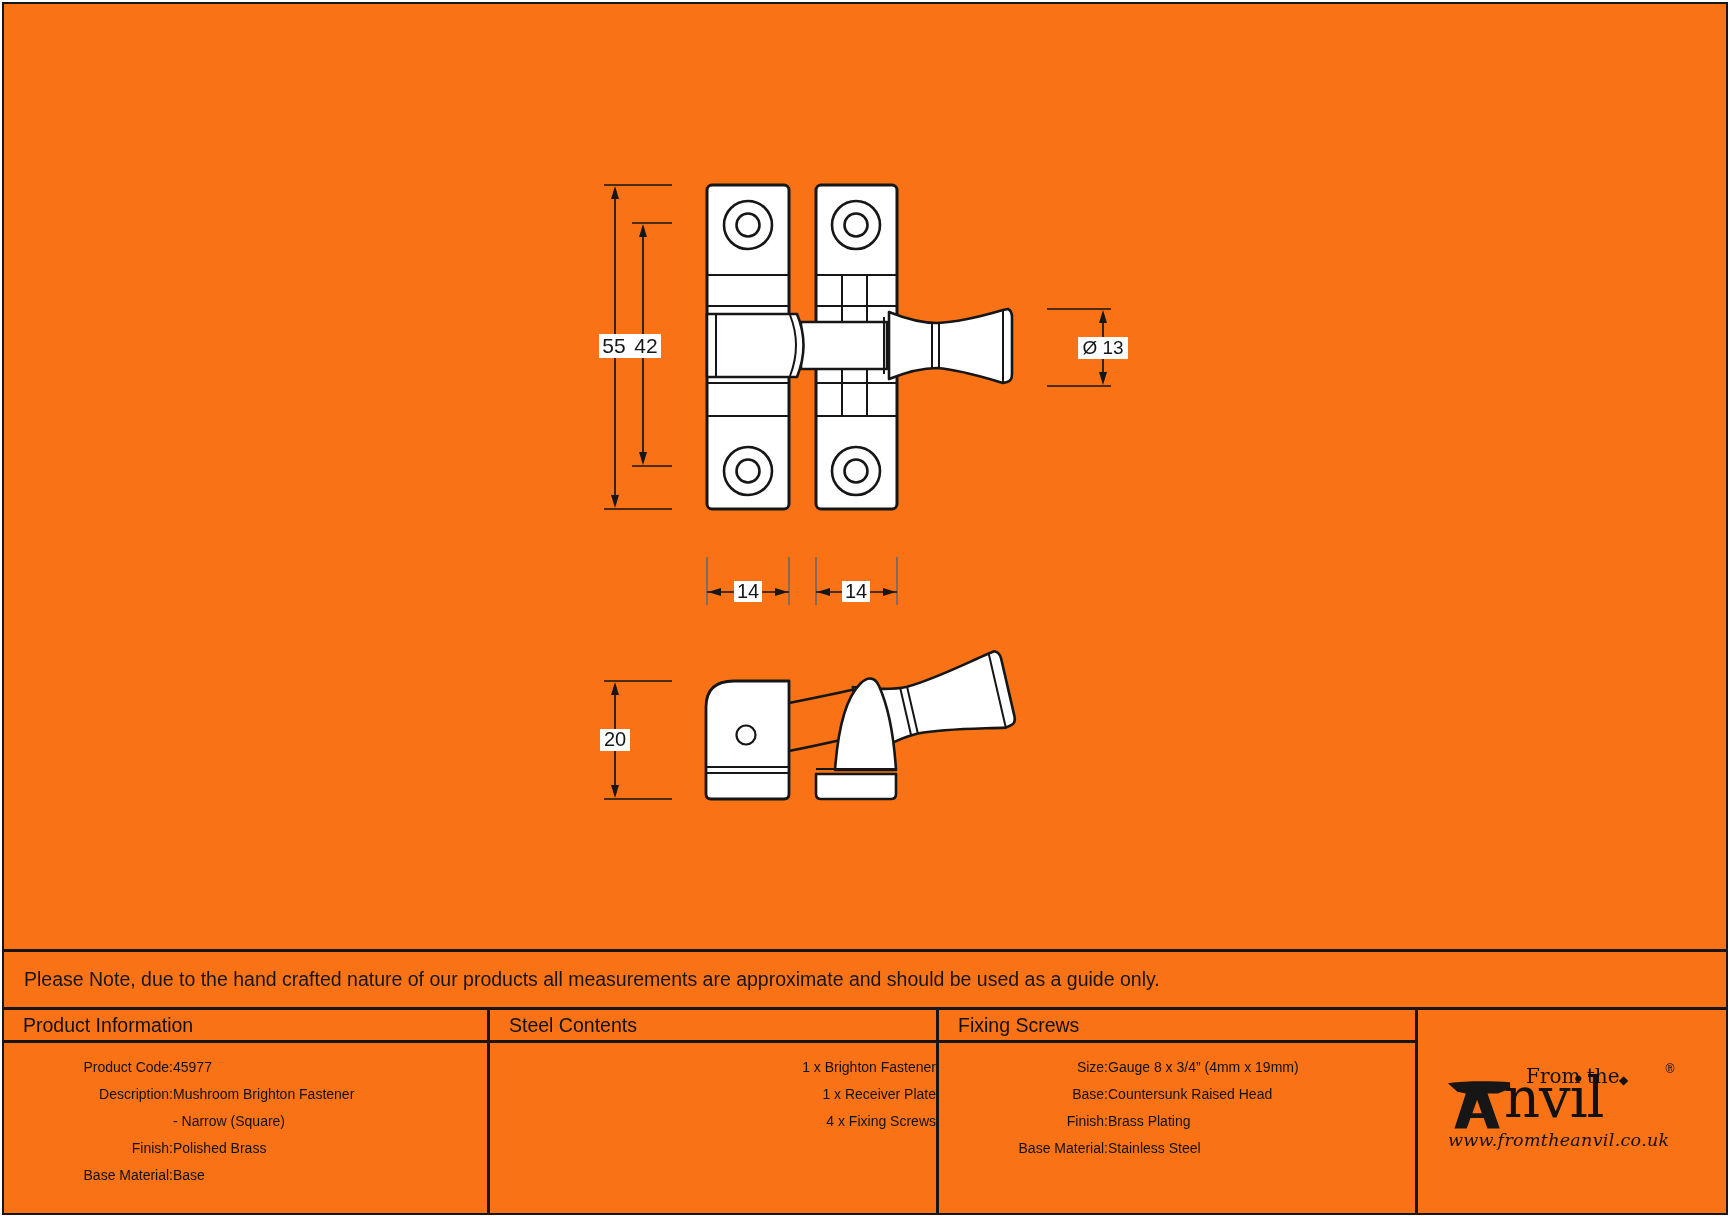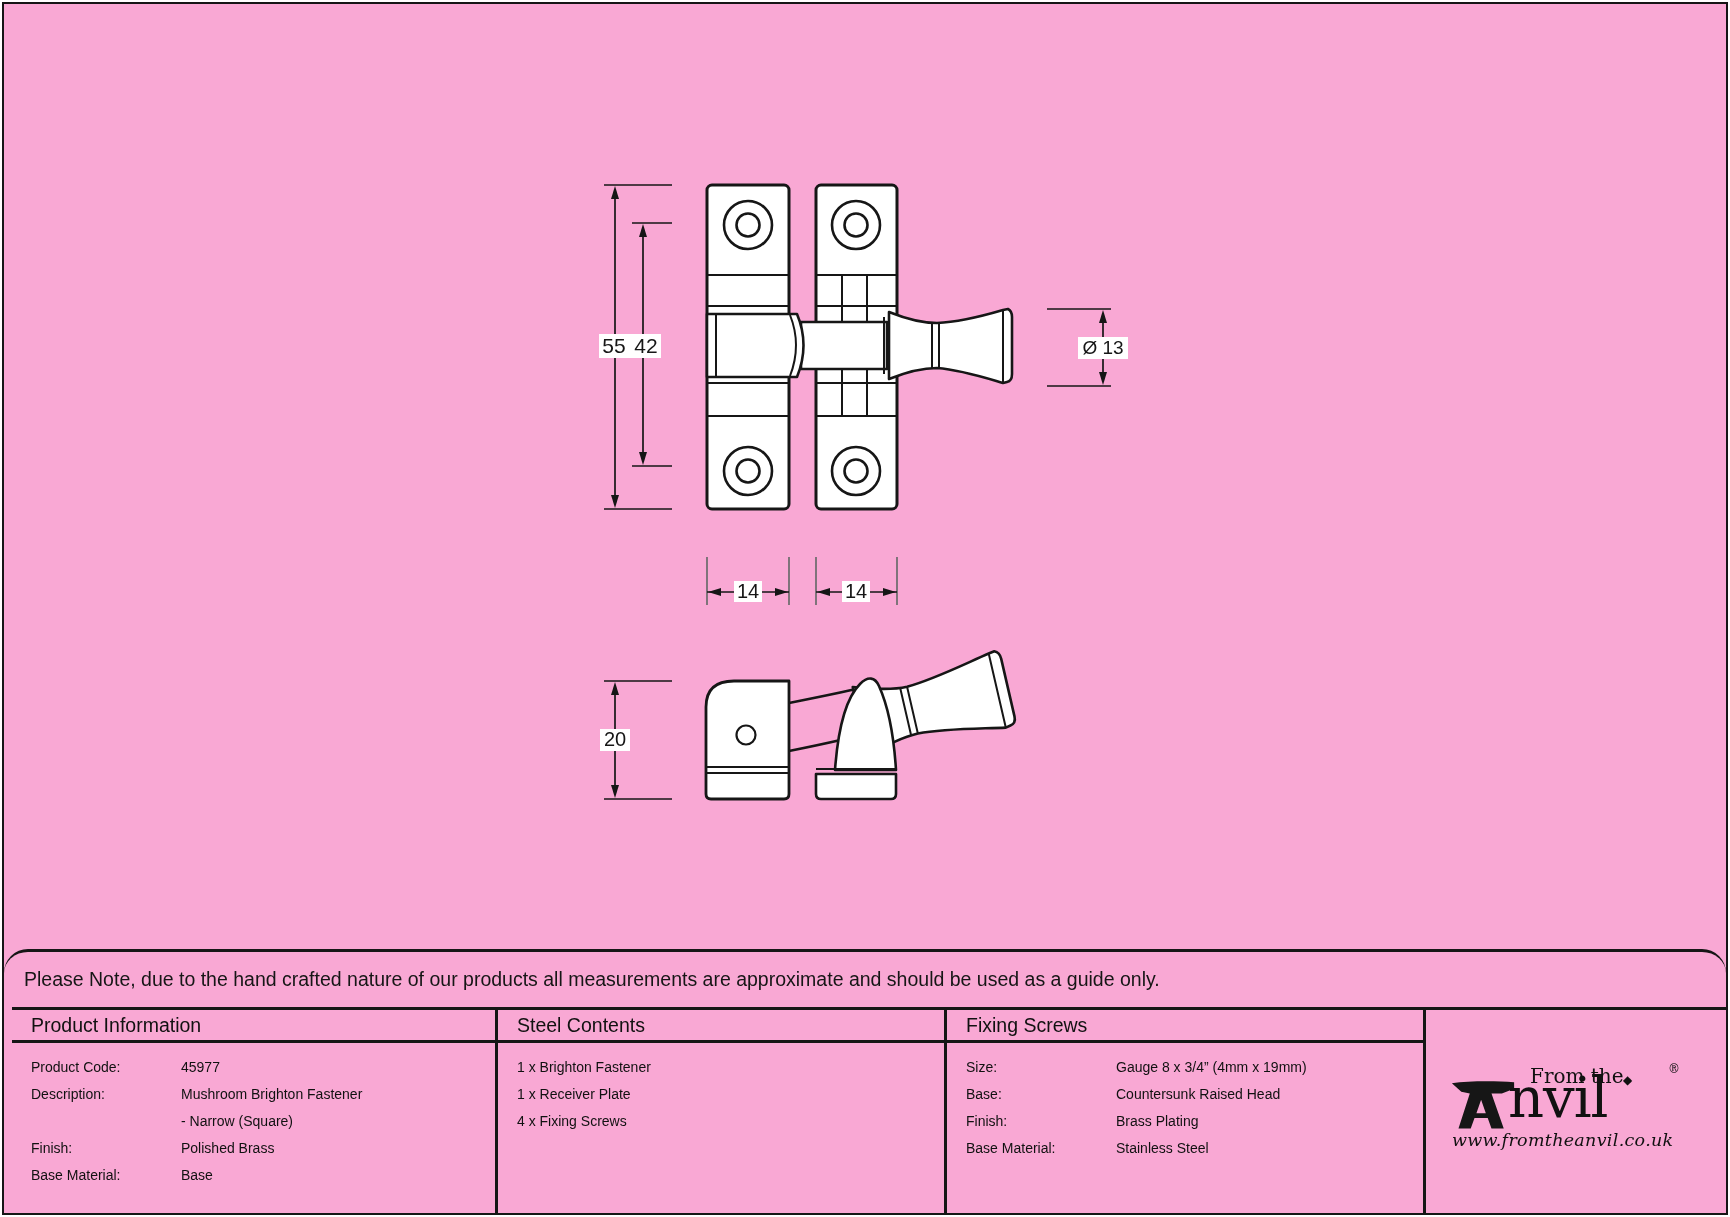--- a/index.html
+++ b/index.html
@@ -1,23 +1,23 @@
 <!DOCTYPE html>
 <html><head>
 <meta charset="utf-8">
 <style>
   html,body{margin:0;padding:0;background:#fff;}
   body{width:1730px;height:1217px;position:relative;font-family:"Liberation Sans",sans-serif;color:#111;}
-  .page{position:absolute;inset:2px;border:2px solid #161616;background:#f9a8d4;}
+  .page{position:absolute;inset:2px;border:2px solid #161616;background:#f97316;text-align:right;}
   .drawing{position:absolute;left:0;top:0;}
   .dim-text{font-family:"Liberation Sans",sans-serif;fill:#161616;}
   .note-row{position:absolute;left:0;right:0;top:945px;height:55px;border-top:3px solid #161616;
-    display:flex;align-items:center;padding-left:20px;font-size:19.5px;color:#161616;border-radius:24px;}
+    display:flex;align-items:center;padding-left:20px;font-size:19.5px;color:#161616;}
   .bottom-table{position:absolute;left:0;right:0;top:1003px;bottom:0;border-top:3px solid #161616;
-    display:grid;grid-template-columns:486px 449px 479px 1fr;grid-template-rows:33px 1fr;margin-left:8px;}
+    display:grid;grid-template-columns:486px 449px 479px 1fr;grid-template-rows:33px 1fr;}
   .th{border-right:3px solid #161616;border-bottom:3px solid #161616;display:flex;align-items:center;
     padding-left:19px;font-size:19.5px;}
   .td{border-right:3px solid #161616;padding:11px 0 0 19px;font-size:14px;line-height:27px;}
   .spec-row{display:flex;}
   .spec-label{display:inline-block;width:150px;flex:0 0 150px;}
   .logo-cell{grid-column:4;grid-row:1/3;display:flex;align-items:center;justify-content:center;}
   .logo{position:relative;width:252px;height:96px;}
   .anvil-icon{position:absolute;left:0;top:10px;width:66px;height:58px;}
   .logo-anvil-word{position:absolute;left:58px;top:6px;font-family:"DejaVu Serif","Liberation Serif",serif;
     font-size:56px;line-height:1;letter-spacing:-1px;}

